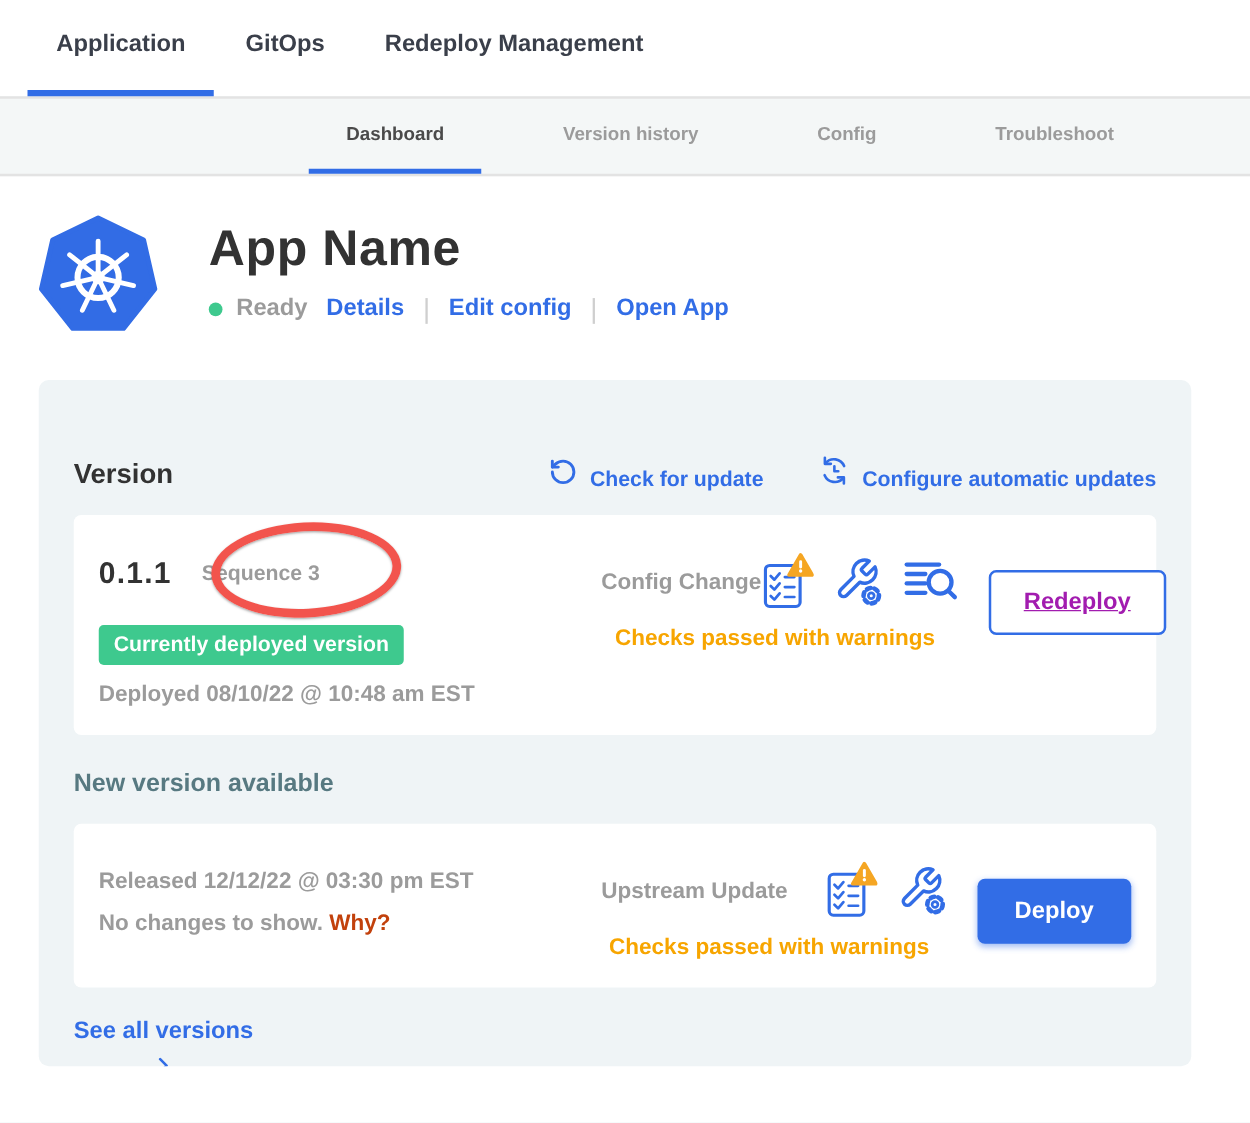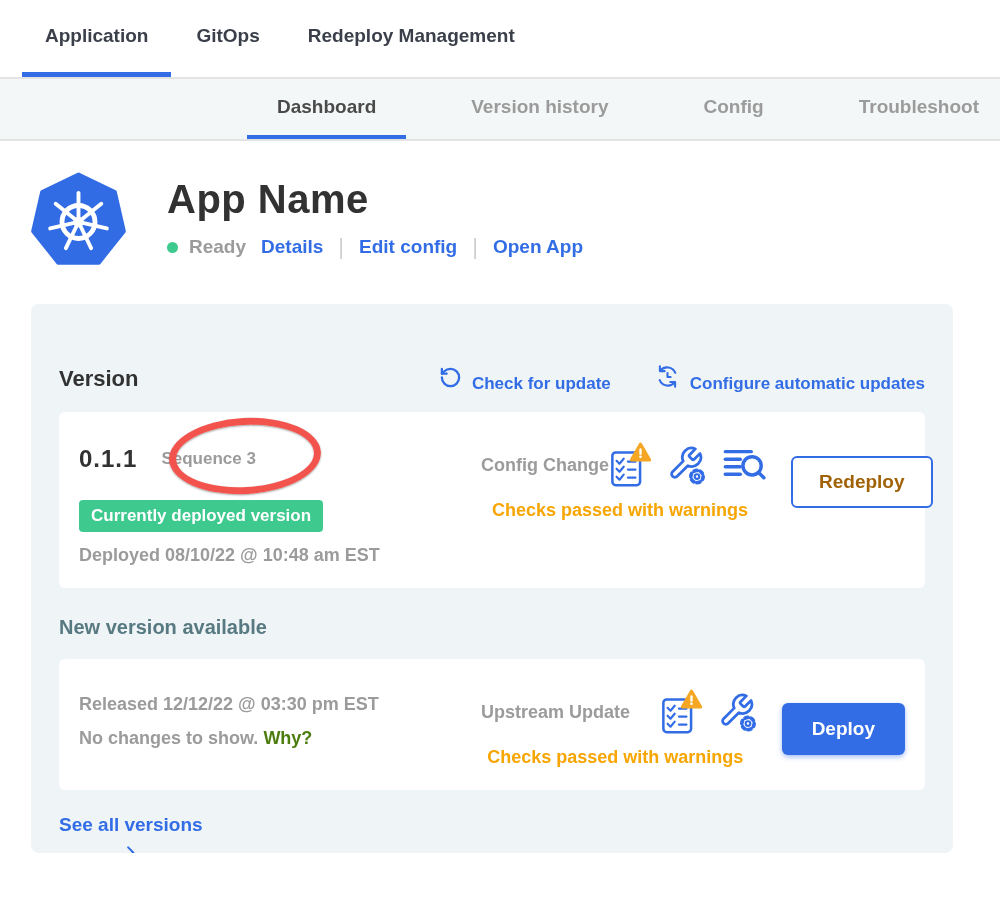--- a/index.html
+++ b/index.html
@@ -14,21 +14,21 @@
   .primary-nav { height: 77px; display: flex; align-items: stretch; padding-left: 22px; background: #fff; }
   .ptab { display: flex; align-items: center; padding: 0 23px; margin-right: 2px;
           font-size: 19px; font-weight: 700; color: #3a3f4a;
           border-bottom: 5px solid transparent; cursor: pointer; white-space: nowrap; }
   .ptab.active { border-bottom-color: #326de6; }
 
   
   .secondary-nav { height: 64px; background: #f4f7f7;
     border-top: 2px solid #e3e3e3; border-bottom: 2px solid #e3e3e3;
     display: flex; align-items: stretch; padding-left: 247px; gap: 35px; }
-  .stab { display: flex; align-items: center; padding: 0 30px; font-size: 19px; font-weight: 700;
+  .stab { display: flex; align-items: center; padding: 0 30px; font-size: 15px; font-weight: 700;
           color: #9b9b9b; border-bottom: 4px solid transparent; cursor: pointer; white-space: nowrap; }
   .stab.active { color: #4a4a4a; border-bottom-color: #326de6; }
 
   
   .app-header { display: flex; align-items: flex-start; margin: 30px 0 0 30px; gap: 40px; }
   .k8s-logo svg { display: block; }
   .app-title { font-size: 40px; font-weight: 800; margin: 6px 0 12px; letter-spacing: .5px; }
   .status-row { display: flex; align-items: center; gap: 15px; font-size: 19px; font-weight: 700; }
   .dot { width: 11px; height: 11px; border-radius: 50%; background: #3ec98e; }
   .ready { color: #9b9b9b; margin-left: -4px; }
@@ -64,27 +64,27 @@
                 padding-left: 62px; padding-right: 14px; }
   .source-label { color: #9b9b9b; font-size: 18px; font-weight: 700; white-space: nowrap; }
   .icon-group { display: flex; align-items: center; gap: 16px; }
   .icon-btn { cursor: pointer; background: none; border: none; padding: 0; }
   .icon-btn svg { display: block; }
   .checks { margin-top: 12px; text-align: center; color: #f7a500; font-size: 18px;
             font-weight: 700; padding-left: 40px; }
 
   .btn { font-family: inherit; font-size: 19px; font-weight: 700; border-radius: 6px;
          cursor: pointer; margin-left: 10px; white-space: nowrap; }
-  .btn-outline { background: #fff; color: #a16207; border: 2px solid #326de6; padding: 13px 26px; }
+  .btn-outline { background: #fff; color: #a21caf; border: 2px solid #326de6; padding: 13px 26px; text-decoration: underline; }
   .btn-solid { background: #326de6; color: #fff; border: none; padding: 15px 30px;
                box-shadow: 0 2px 5px rgba(50,109,230,.45); }
 
   .new-version-heading { color: #577981; font-size: 20px; font-weight: 700; margin: 28px 0 0 0; }
   .version-row.second { margin-top: 20px; }
-  .why { color: #4d7c0f; cursor: pointer; }
+  .why { color: #c2410c; cursor: pointer; }
 
   .see-all { margin-top: 24px; display: flex; align-items: center; gap: 7px; color: #326de6;
              font-size: 19px; font-weight: 700; cursor: pointer; width: fit-content; flex-direction: column; }
 
   svg .blue-stroke { stroke: #326de6; fill: none; stroke-linecap: round; stroke-linejoin: round; }
 </style>
 </head>
 <body>
 
 <nav class="primary-nav">

